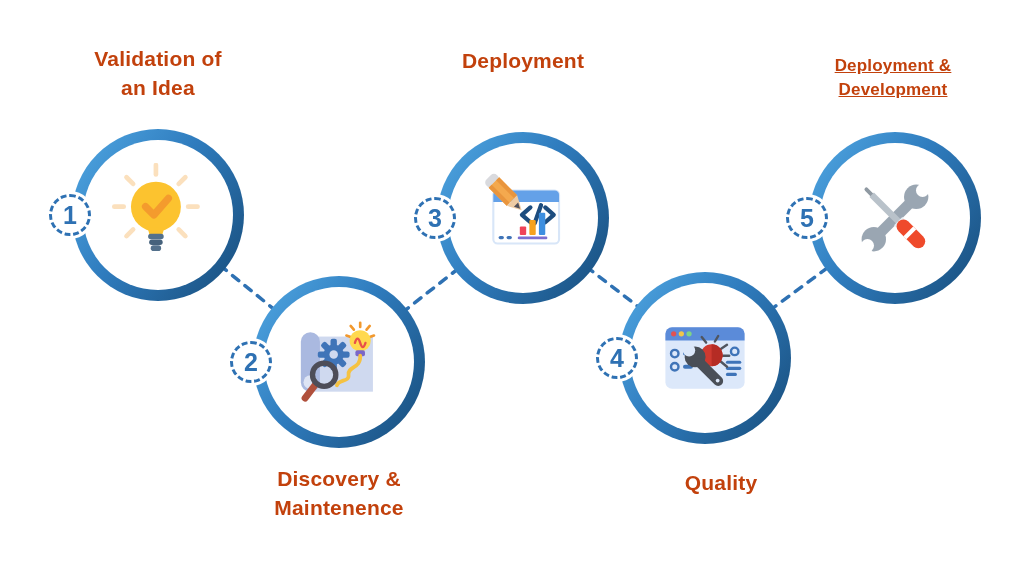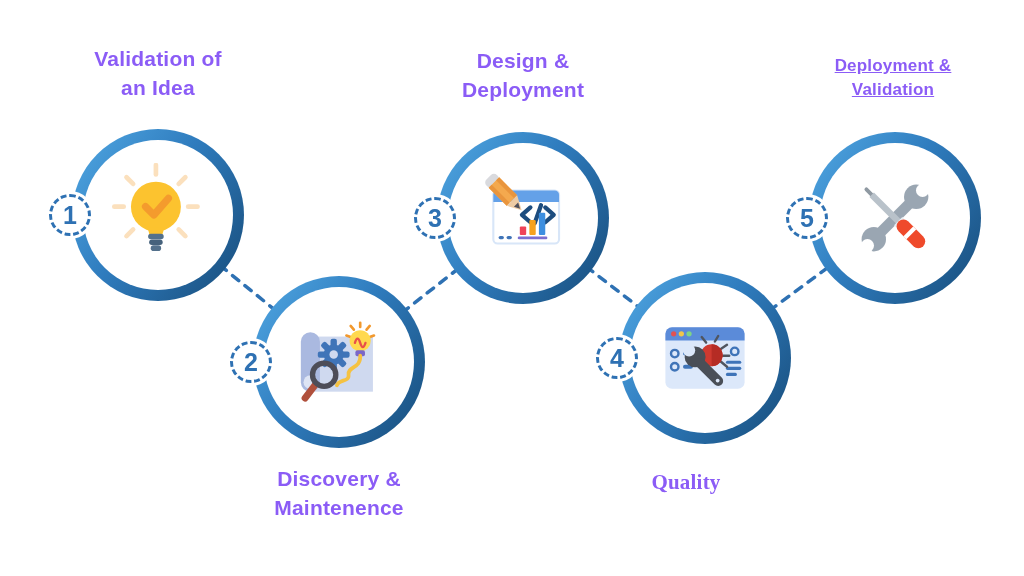--- a/index.html
+++ b/index.html
@@ -16,33 +16,33 @@
     position:absolute;left:11px;top:11px;right:11px;bottom:11px;background:#ffffff;border-radius:50%;
     display:flex;align-items:center;justify-content:center;
   }
   .badge{
     position:absolute;left:-26px;top:calc(50% - 24px);width:48px;height:48px;border-radius:50%;
     background:#ffffff;display:flex;align-items:center;justify-content:center;
   }
   .badge-ring{position:absolute;left:3px;top:3px;right:3px;bottom:3px;border:3px dashed #2e71b3;border-radius:50%;}
   .badge-num{position:relative;color:#2e71b3;font-size:25px;font-weight:bold;line-height:1;}
   .label{
-    position:absolute;text-align:center;color:#8b5cf6;font-weight:bold;
+    position:absolute;text-align:center;color:#c2410c;font-weight:bold;
     font-size:21px;line-height:29px;letter-spacing:0.2px;
   }
   .label.small{font-size:17px;line-height:24px;text-decoration:underline;}
   .n1{left:72px;top:129px;}
   .n2{left:253px;top:276px;}
   .n3{left:437px;top:132px;}
   .n4{left:619px;top:272px;}
   .n5{left:809px;top:132px;}
   .lbl-1{left:48px;top:44px;width:220px;}
   .lbl-2{left:229px;top:464px;width:220px;}
   .lbl-3{left:413px;top:46px;width:220px;}
-  .lbl-4{left:556px;top:468px;width:260px;font-family:Liberation Serif, serif;}
+  .lbl-4{left:591px;top:468px;width:260px;}
   .lbl-5{left:780px;top:54px;width:226px;}
 </style>
 </head>
 <body>
 
 <div class="canvas">
 
   <svg class="connectors" viewBox="0 0 1024 576">
     <g stroke="#2e71b3" stroke-width="3.5" stroke-dasharray="8 8" stroke-linecap="round">
       <line x1="158" y1="215" x2="339" y2="362"></line>
@@ -234,24 +234,23 @@
 
   <div class="label lbl-1">
     <div>Validation of</div>
     <div>an Idea</div>
   </div>
   <div class="label lbl-2">
     <div>Discovery &amp;</div>
     <div>Maintenence</div>
   </div>
   <div class="label lbl-3">
-    <div>Design &amp;</div>
     <div>Deployment</div>
   </div>
   <div class="label lbl-4">
     <div>Quality</div>
   </div>
   <div class="label lbl-5 small">
     <div>Deployment &amp;</div>
-    <div>Validation</div>
+    <div>Development</div>
   </div>
 
 </div>
 
 </body></html>

